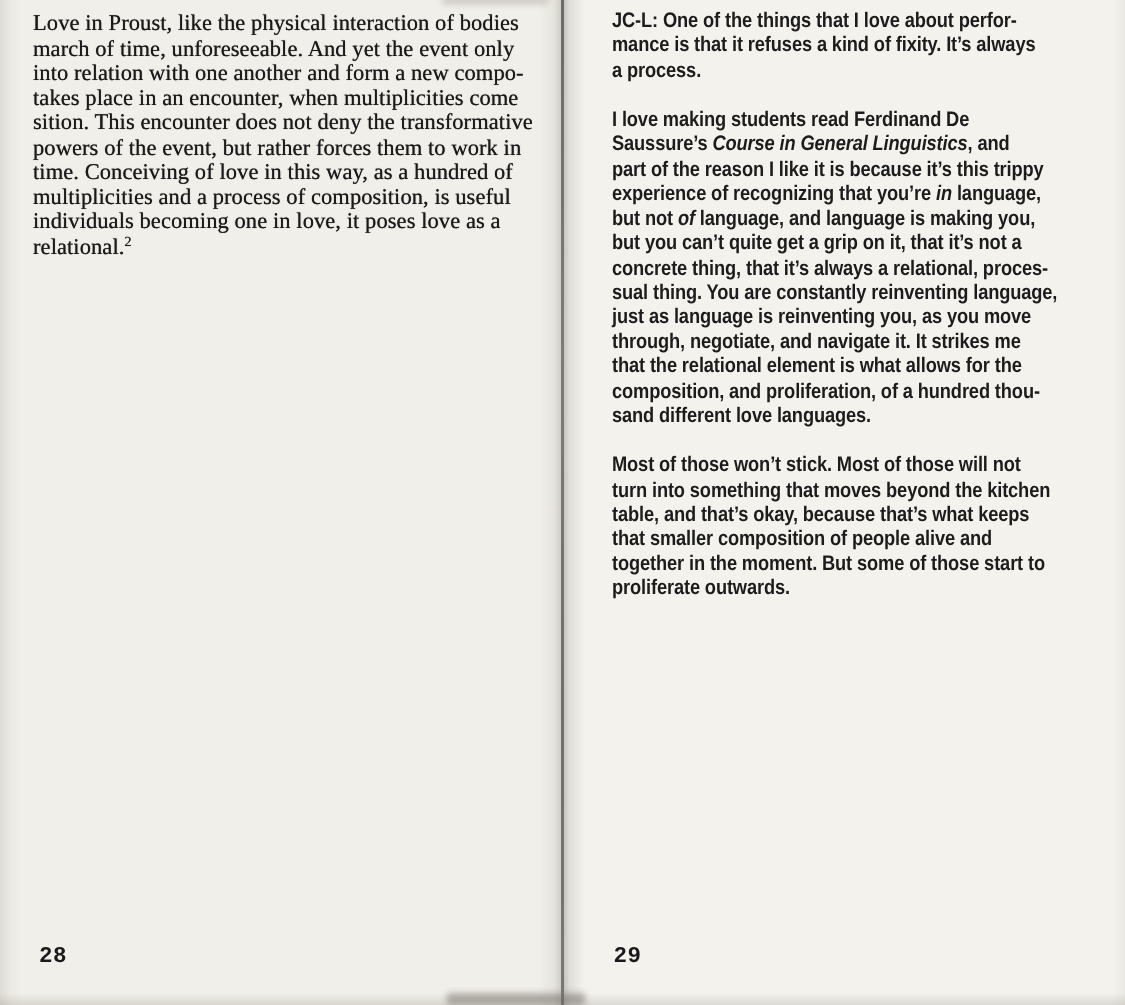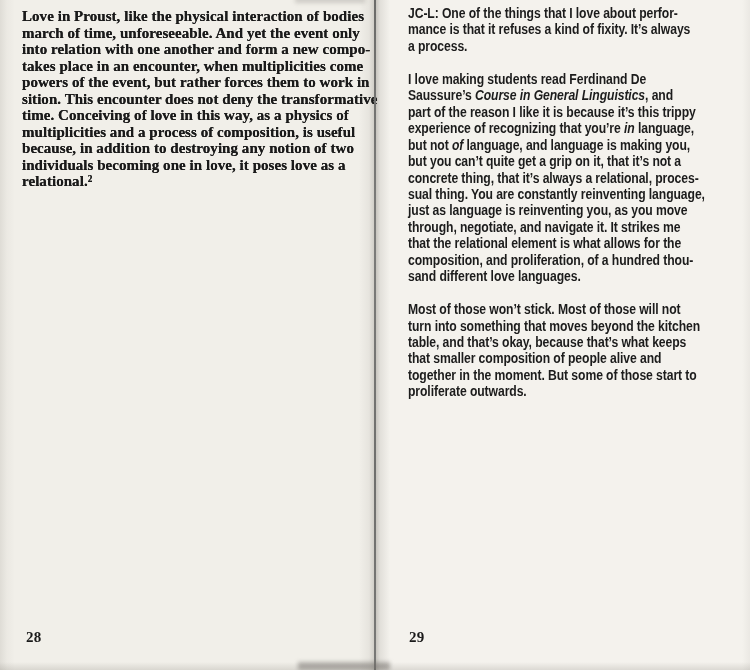--- a/index.html
+++ b/index.html
@@ -40,61 +40,60 @@
   }
   .top-smudge {
     position: absolute; left: 295px; top: -3px; width: 70px; height: 6px;
     background: rgba(115,112,107,0.28); filter: blur(2px); z-index: 5;
   }
 
   .text-block { position: absolute; color: #1a1a1a; z-index: 2; }
   .text-left {
     left: 22px; top: 8px; width: 348px;
     font-family: "Liberation Serif", "DejaVu Serif", serif;
-    font-weight: 700; font-size: 15px; line-height: 16.5px;
+    font-weight: 400; font-size: 15px; line-height: 16.5px;
     letter-spacing: 0.05px;
     text-shadow: 0 0 0.45px rgba(20,20,20,0.9);
   }
   .text-right {
     left: 33px; top: 5px;
     font-weight: 700; font-size: 14px; line-height: 16.45px;
     letter-spacing: -0.1px; color: #1c1c1c;
     transform: scaleX(0.87); transform-origin: 0 0;
   }
   .line { white-space: nowrap; }
   .para + .para { margin-top: 16.45px; }
   em { font-style: italic; }
   sup { font-size: 62%; vertical-align: baseline; position: relative; top: -0.45em; }
 
   .page-number {
     position: absolute; top: 629px;
-    font-family: Liberation Serif, serif;
+    font-family: Liberation Mono, monospace;
     font-weight: 700; font-size: 15px; color: #1a1a1a;
     letter-spacing: 0.3px; z-index: 2;
   }
   .pn-left { left: 26px; }
   .pn-right { left: 34px; }
 </style>
 </head>
 <body>
 
 <div class="spread">
 
   <section class="page page-left">
     <div class="text-block text-left">
         <div class="para">
           <div class="line"><span>Love in Proust, like the physical interaction of bodies</span></div>
           <div class="line"><span>march of time, unforeseeable. And yet the event only</span></div>
           <div class="line"><span>into relation with one another and form a new compo-</span></div>
           <div class="line"><span>takes place in an encounter, when multiplicities come</span></div>
+          <div class="line"><span>sition. This encounter does not deny the transformative</span></div>
           <div class="line"><span>powers of the event, but rather forces them to work in</span></div>
-          <div class="line"><span>sition. This encounter does not deny the transformative</span></div>
-          <div class="line"><span>time. Conceiving of love in this way, as a physics of</span></div>
+          <div class="line"><span>time. Conceiving of love in this way, as a hundred of</span></div>
           <div class="line"><span>multiplicities and a process of composition, is useful</span></div>
-          <div class="line"><span>because, in addition to destroying any notion of two</span></div>
           <div class="line"><span>individuals becoming one in love, it poses love as a</span></div>
           <div class="line"><span>relational.</span><sup>2</sup></div>
         </div>
       </div>
     <div class="page-number pn-left">28</div>
   </section>
 
   <section class="page page-right">
     <div class="text-block text-right">
         <div class="para">

